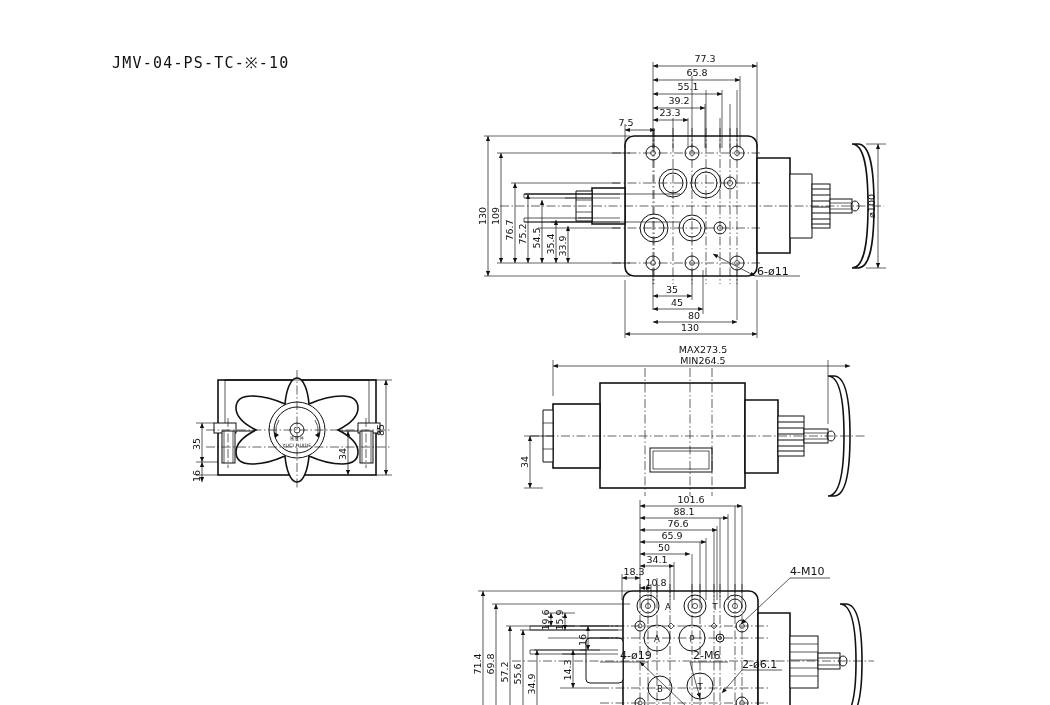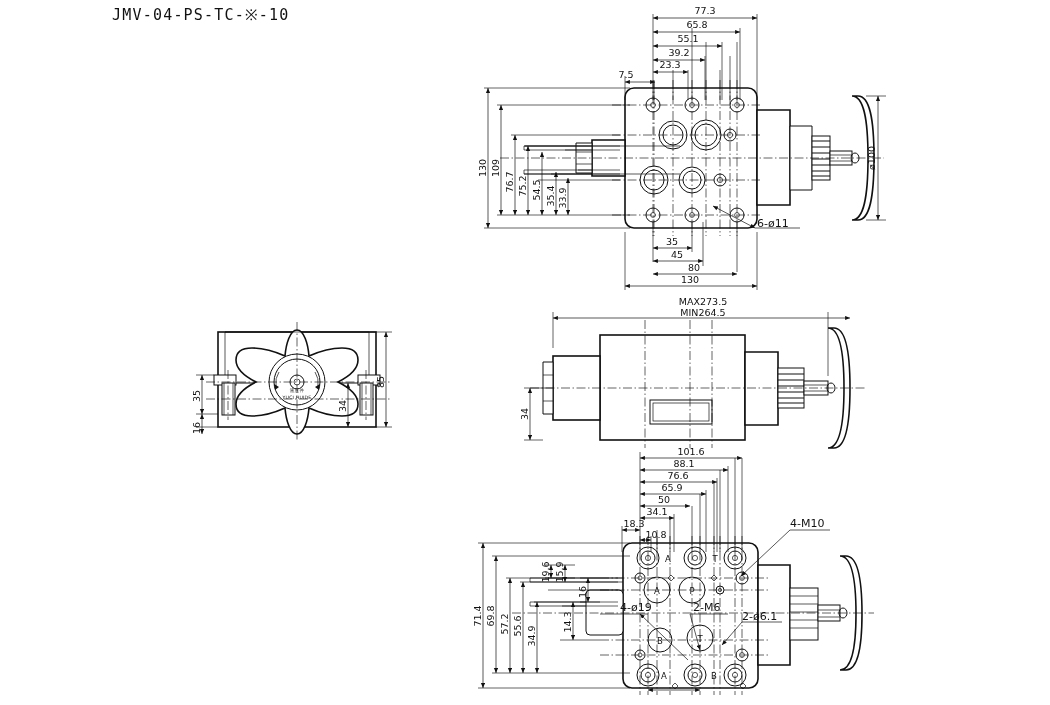--- a/index.html
+++ b/index.html
@@ -1,21 +1,21 @@
 <!DOCTYPE html>
 <html><head>
 <meta charset="utf-8">
 <style>
   html,body{margin:0;padding:0;background:#ffffff;}
   body{
     width:1050px;height:705px;position:relative;overflow:hidden;
     font-family:"DejaVu Sans","Liberation Sans",sans-serif;
     color:#111;
   }
-  #sheet{position:absolute;inset:0;}
+  #sheet{position:absolute;inset:0;margin-top:48px;}
   #title{
     position:absolute;left:112px;top:4px;
     font-size:15px;letter-spacing:1.2px;white-space:nowrap;
     font-family:"DejaVu Sans Mono","Liberation Mono",monospace;
   }
   svg{position:absolute;left:0;top:0;width:1050px;height:705px;}
   text{font-family:"DejaVu Sans","Liberation Sans",sans-serif;fill:#111;}
   .dimtxt{font-size:9.5px;}
   .dimtxt-s{font-size:8.5px;}
   .calltxt{font-size:11px;}

